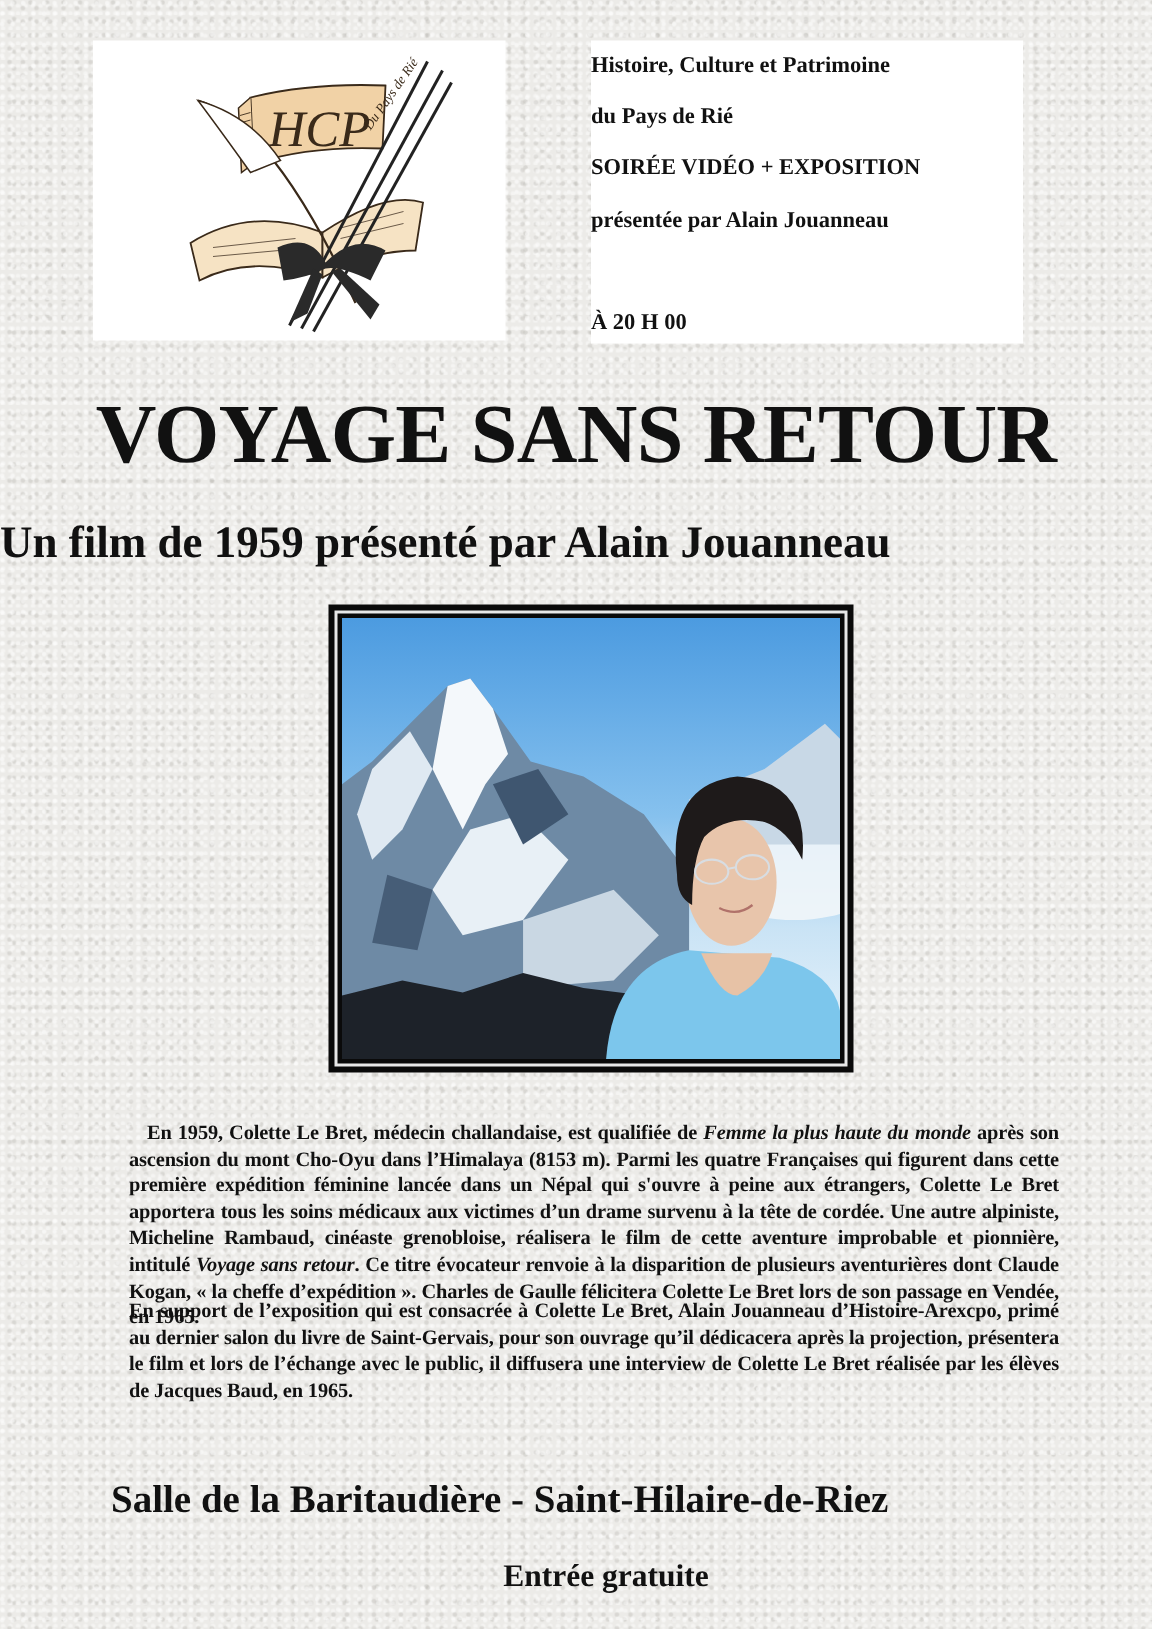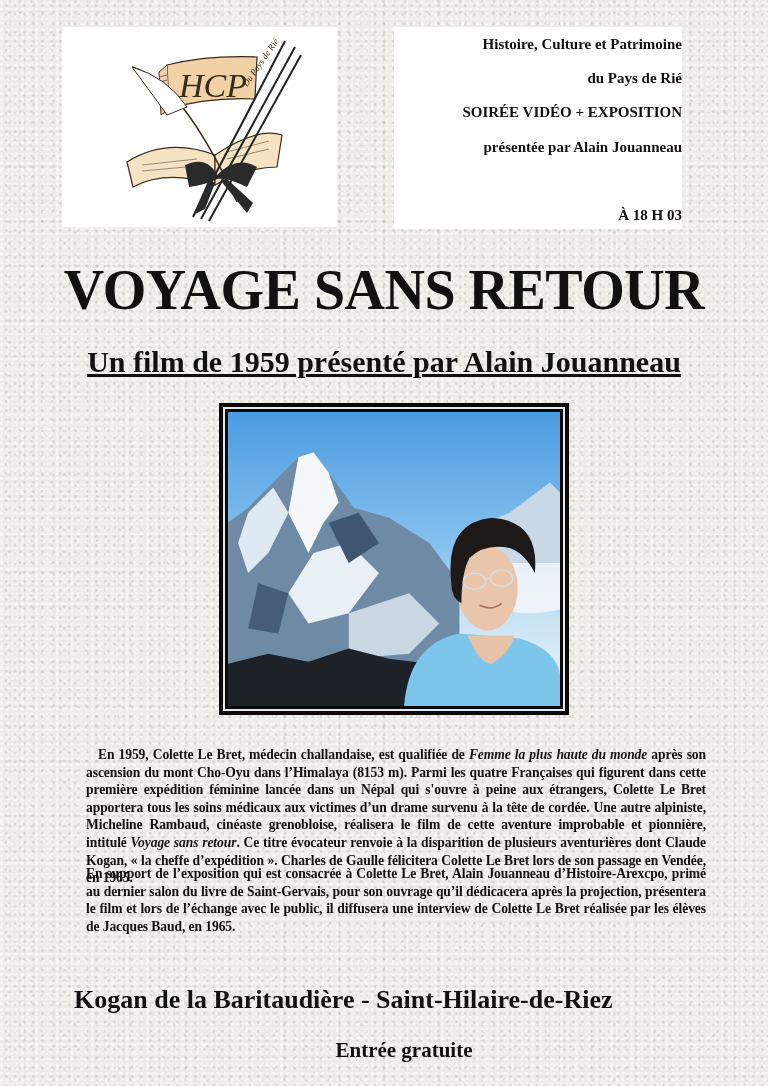--- a/index.html
+++ b/index.html
@@ -15,31 +15,31 @@
     font-family: "Liberation Serif", "DejaVu Serif", serif;
     color: #111;
   }
   .logo-box {
     position: absolute; left: 62px; top: 27px; width: 240px; height: 200px;
     background: #fff;
     padding-left: 35px;
   }
   .info-box {
     position: absolute; left: 394px; top: 27px; width: 288px; height: 202px;
-    background: #fff; text-align: right;
+    background: #fff; text-align: left;
     font-weight: bold; font-size: 15px;
   }
   .info-box div { position: absolute; left: 0; right: 0; }
   .title {
     position: absolute; left: 0; right: 0; top: 258px; text-align: center;
     font-size: 56px; font-weight: bold; letter-spacing: -0.5px; margin: 0;
   }
   .subtitle {
-    position: absolute; left: 0; right: 0; top: 345px; text-align: center;
-    font-size: 30px; font-weight: bold; margin: 0; text-decoration: underline;
+    position: absolute; left: 0; right: 0; top: 345px; 
+    font-size: 30px; font-weight: bold; margin: 0;
   }
   .photo-frame {
     position: absolute; left: 219px; top: 403px; width: 350px; height: 312px;
     background: #0a0a0a; box-sizing: border-box; padding: 4px;
   }
   .photo-inner {
     width: 100%; height: 100%; box-sizing: border-box;
     border: 2px solid #e8e8e8; padding: 3px; background: #0a0a0a;
   }
   .photo {
@@ -102,21 +102,21 @@
     <path d="M124 154 L150 186 L156 176 L130 152 Z" fill="#2a2a2a"></path>
     <text x="150" y="60" font-family="Liberation Serif, serif" font-style="italic" font-size="9" fill="#3a2a1a" transform="rotate(-55 150 60)">Du Pays de Rié</text>
   </svg>
 </div>
 
 <div class="info-box">
   <div style="top:9px">Histoire, Culture et Patrimoine</div>
   <div style="top:43px">du Pays de Rié</div>
   <div style="top:112px">présentée par Alain Jouanneau</div>
   <div style="top:77px">SOIRÉE  VIDÉO + EXPOSITION</div>
-  <div style="top:180px">À 18 H 03</div>
+  <div style="top:180px">À 20 H 00</div>
 </div>
 
 <h1 class="title">VOYAGE SANS RETOUR</h1>
 <h2 class="subtitle">Un film de 1959 présenté par Alain Jouanneau</h2>
 
 <div class="photo-frame">
   <div class="photo-inner">
     <div class="photo">
       <svg width="100%" height="100%" viewBox="0 0 330 292" preserveAspectRatio="none">
 
@@ -146,14 +146,14 @@
         <path d="M250 192 Q262 198 272 190" fill="none" stroke="#b0726a" stroke-width="1.6"></path>
       </svg>
     </div>
   </div>
 </div>
 
 <p class="para" style="top:734px; text-indent:12px;"><span>En 1959, Colette Le Bret, médecin challandaise, est qualifiée de </span><i>Femme la plus haute du monde</i><span> après son ascension du mont Cho-Oyu dans l’Himalaya (8153 m). Parmi les quatre Françaises qui figurent dans cette première expédition féminine lancée dans un Népal qui s'ouvre à peine aux étrangers, Colette Le Bret apportera tous les soins médicaux aux victimes d’un drame survenu à la tête de cordée. Une autre alpiniste, Micheline Rambaud, cinéaste grenobloise, réalisera le film de cette aventure improbable et pionnière, intitulé </span><i>Voyage sans retour</i><span>. Ce titre évocateur renvoie à la disparition de plusieurs aventurières dont Claude Kogan, « la cheffe d’expédition ». Charles de Gaulle félicitera Colette Le Bret lors de son passage en Vendée, en 1965.</span></p>
 
 <p class="para" style="top:853px;">En support de l’exposition qui est consacrée à Colette Le Bret, Alain Jouanneau d’Histoire-Arexcpo, primé au dernier salon du livre de Saint-Gervais, pour son ouvrage qu’il dédicacera après la projection, présentera le film et lors de l’échange avec le public, il diffusera une interview de Colette Le Bret réalisée par les élèves de Jacques Baud, en 1965.</p>
 
-<div class="venue">Kogan de la Baritaudière - Saint-Hilaire-de-Riez</div>
+<div class="venue">Salle de la Baritaudière - Saint-Hilaire-de-Riez</div>
 <div class="entry">Entrée gratuite</div>
 
 </body></html>

